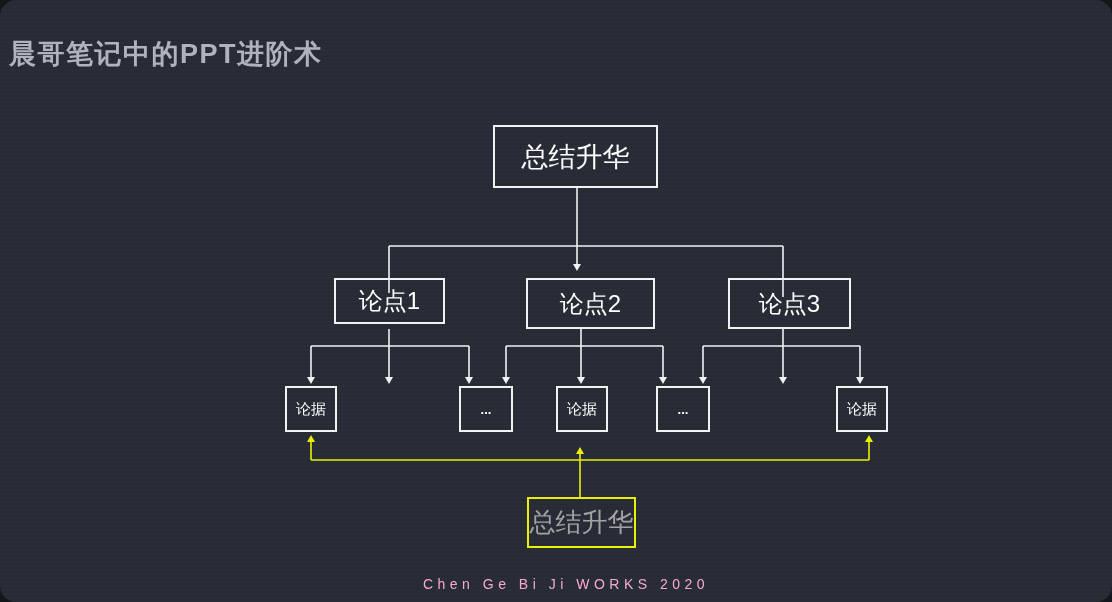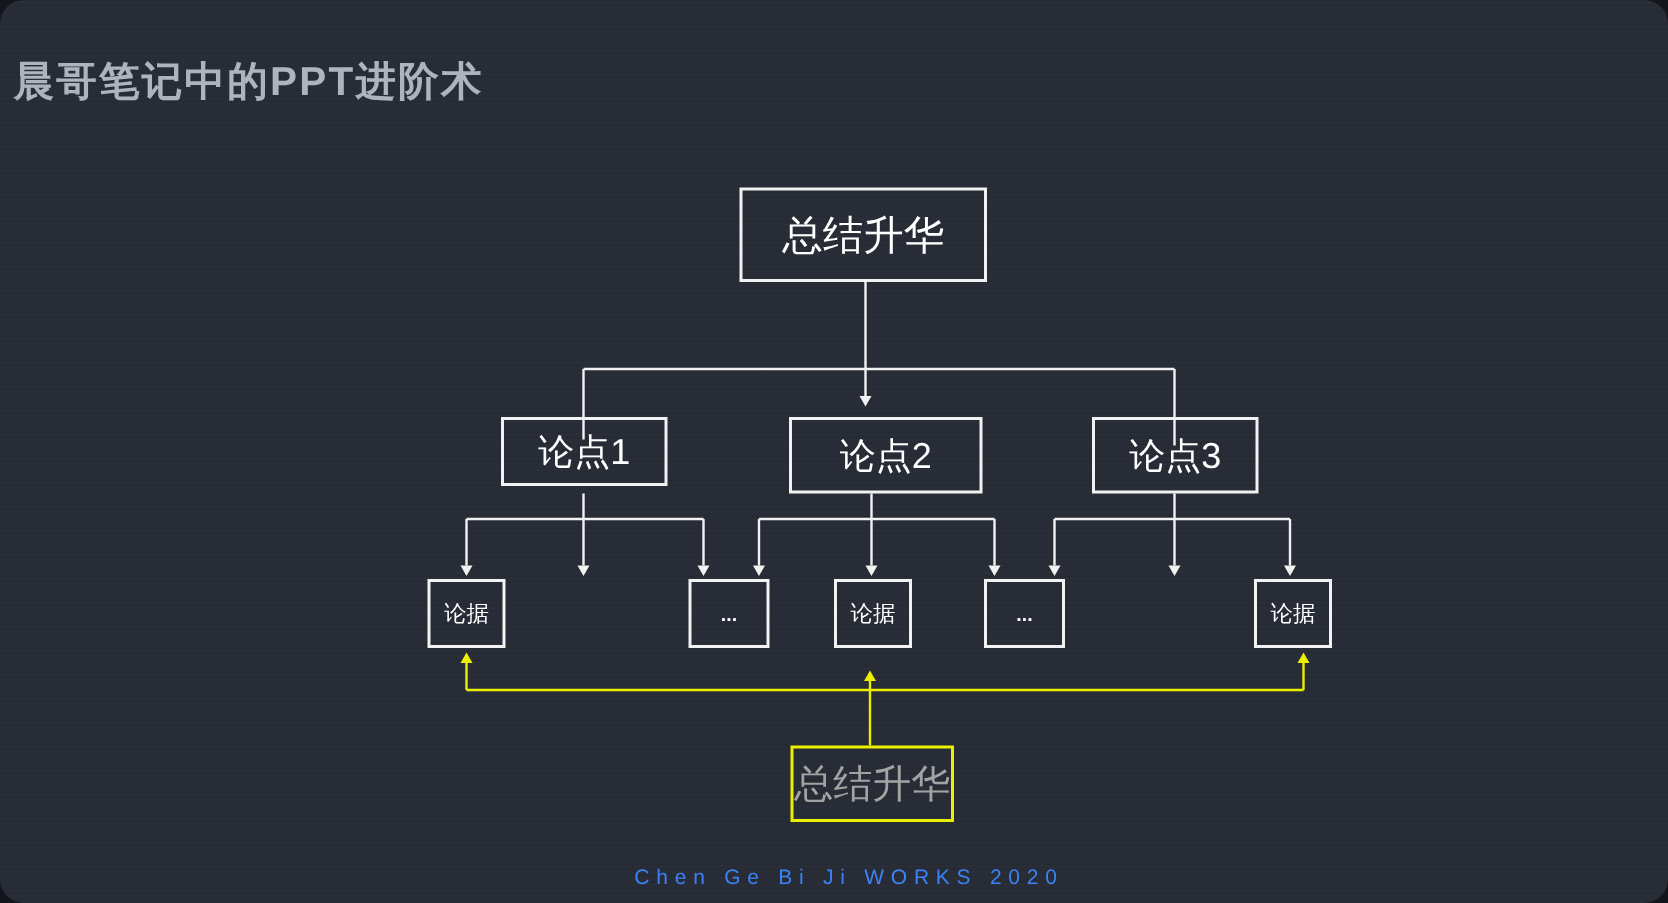--- a/index.html
+++ b/index.html
@@ -46,41 +46,41 @@
     align-items: center;
     justify-content: center;
     text-align: center;
     z-index: 1;
     background: transparent;
     white-space: nowrap;
   }
   .node-root   { left: 493px; top: 125px; width: 165px; height: 63px; font-size: 27px; }
   .node-p1     { left: 334px; top: 278px; width: 111px; height: 46px; font-size: 24px; }
   .node-p2     { left: 526px; top: 278px; width: 129px; height: 51px; font-size: 24px; }
-  .node-p3     { left: 728px; top: 278px; width: 111px; height: 51px; font-size: 24px; }
+  .node-p3     { left: 728px; top: 278px; width: 123px; height: 51px; font-size: 24px; }
   .node-e1     { left: 285px; top: 386px; width: 52px;  height: 46px; font-size: 15px; }
   .node-d1     { left: 459px; top: 386px; width: 54px;  height: 46px; font-size: 13px; font-weight: bold; }
   .node-e2     { left: 556px; top: 386px; width: 52px;  height: 46px; font-size: 15px; }
   .node-d2     { left: 656px; top: 386px; width: 54px;  height: 46px; font-size: 13px; font-weight: bold; }
   .node-e3     { left: 836px; top: 386px; width: 52px;  height: 46px; font-size: 15px; }
   .node-summary {
     left: 527px; top: 497px; width: 109px; height: 51px;
     font-size: 26px;
     border-color: #eaf000;
     color: #a3a3a3;
     z-index: 3;
   }
   .watermark {
     position: absolute;
     left: 0; top: 576px; width: 100%;
     text-align: center;
     text-indent: 20px;
     font-size: 14px;
     letter-spacing: 4.5px;
-    color: #3b82f6;
+    color: #f9a8d4;
     z-index: 1;
   }
 </style>
 </head>
 <body>
 
 <div class="canvas">
 
   <div class="title">晨哥笔记中的PPT进阶术</div>
 

